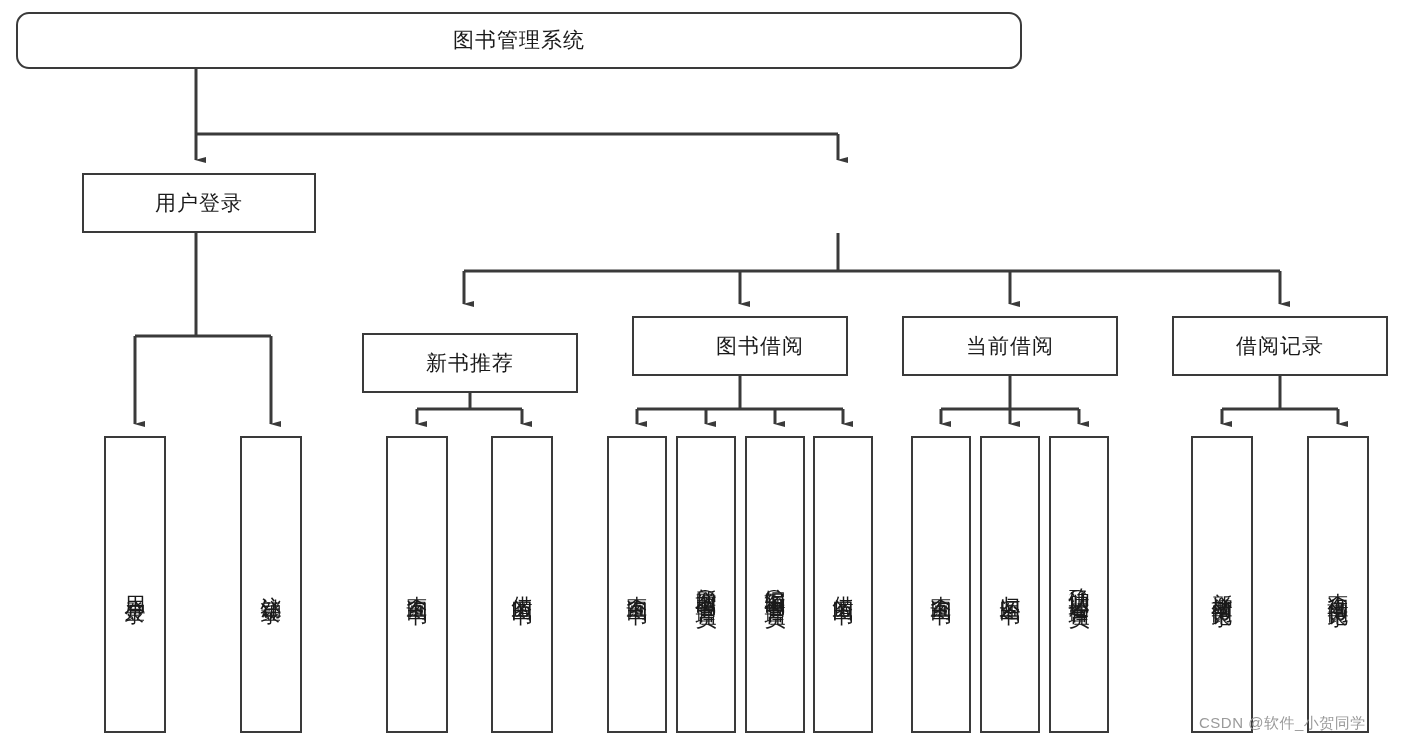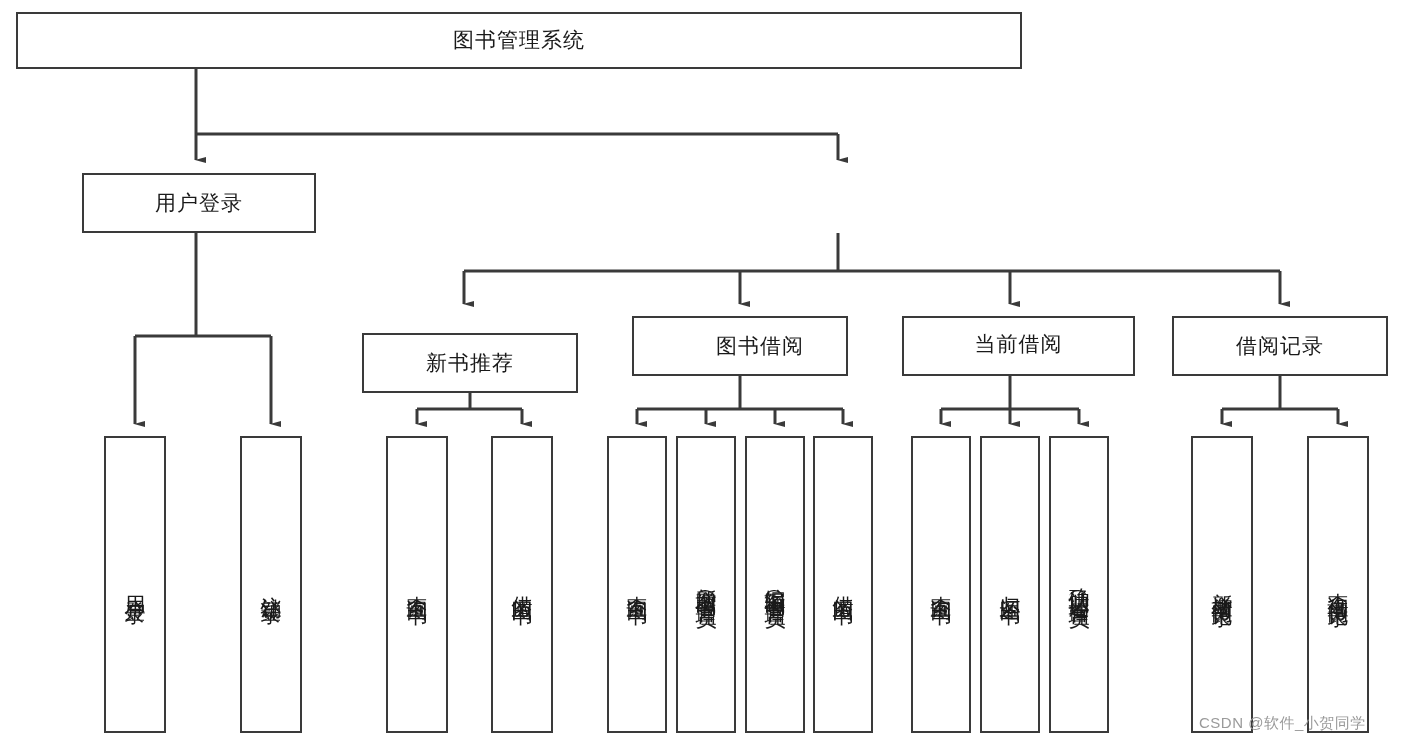--- a/index.html
+++ b/index.html
@@ -115,35 +115,35 @@
       <path d="M1010,409 L1010,424" marker-end="url(#arrow)"></path>
       <path d="M1079,409 L1079,424" marker-end="url(#arrow)"></path>
 
       <path d="M1280,376 L1280,409"></path>
       <path d="M1222,409 L1338,409"></path>
       <path d="M1222,409 L1222,424" marker-end="url(#arrow)"></path>
       <path d="M1338,409 L1338,424" marker-end="url(#arrow)"></path>
     </g>
   </svg>
 
-  <div class="node horizontal" style="left:16px; top:12px; width:1006px; height:57px;">
+  <div class="node horizontal" style="left:16px; top:12px; width:1006px; height:57px;border-radius:13px;">
     <span class="label">图书管理系统</span>
   </div>
 
   <div class="node horizontal" style="left:82px; top:173px; width:234px; height:60px;">
     <span class="label">用户登录</span>
   </div>
 
   <div class="node horizontal" style="left:362px; top:316px; width:216px; height:60px;margin-top:17px;">
     <span class="label">新书推荐</span>
   </div>
   <div class="node horizontal" style="left:632px; top:316px; width:216px; height:60px;padding-left:40px;">
     <span class="label">图书借阅</span>
   </div>
-  <div class="node horizontal" style="left:902px; top:316px; width:233px; height:60px;font-family:Liberation Mono, monospace;">
+  <div class="node horizontal" style="left:902px; top:316px; width:216px; height:60px;">
     <span class="label">当前借阅</span>
   </div>
   <div class="node horizontal" style="left:1172px; top:316px; width:216px; height:60px;">
     <span class="label">借阅记录</span>
   </div>
 
   <div class="node vertical" style="left:104px; top:436px; width:62px; height:297px;">
     <span class="label">用户登录</span>
   </div>
   <div class="node vertical" style="left:240px; top:436px; width:62px; height:297px;">

